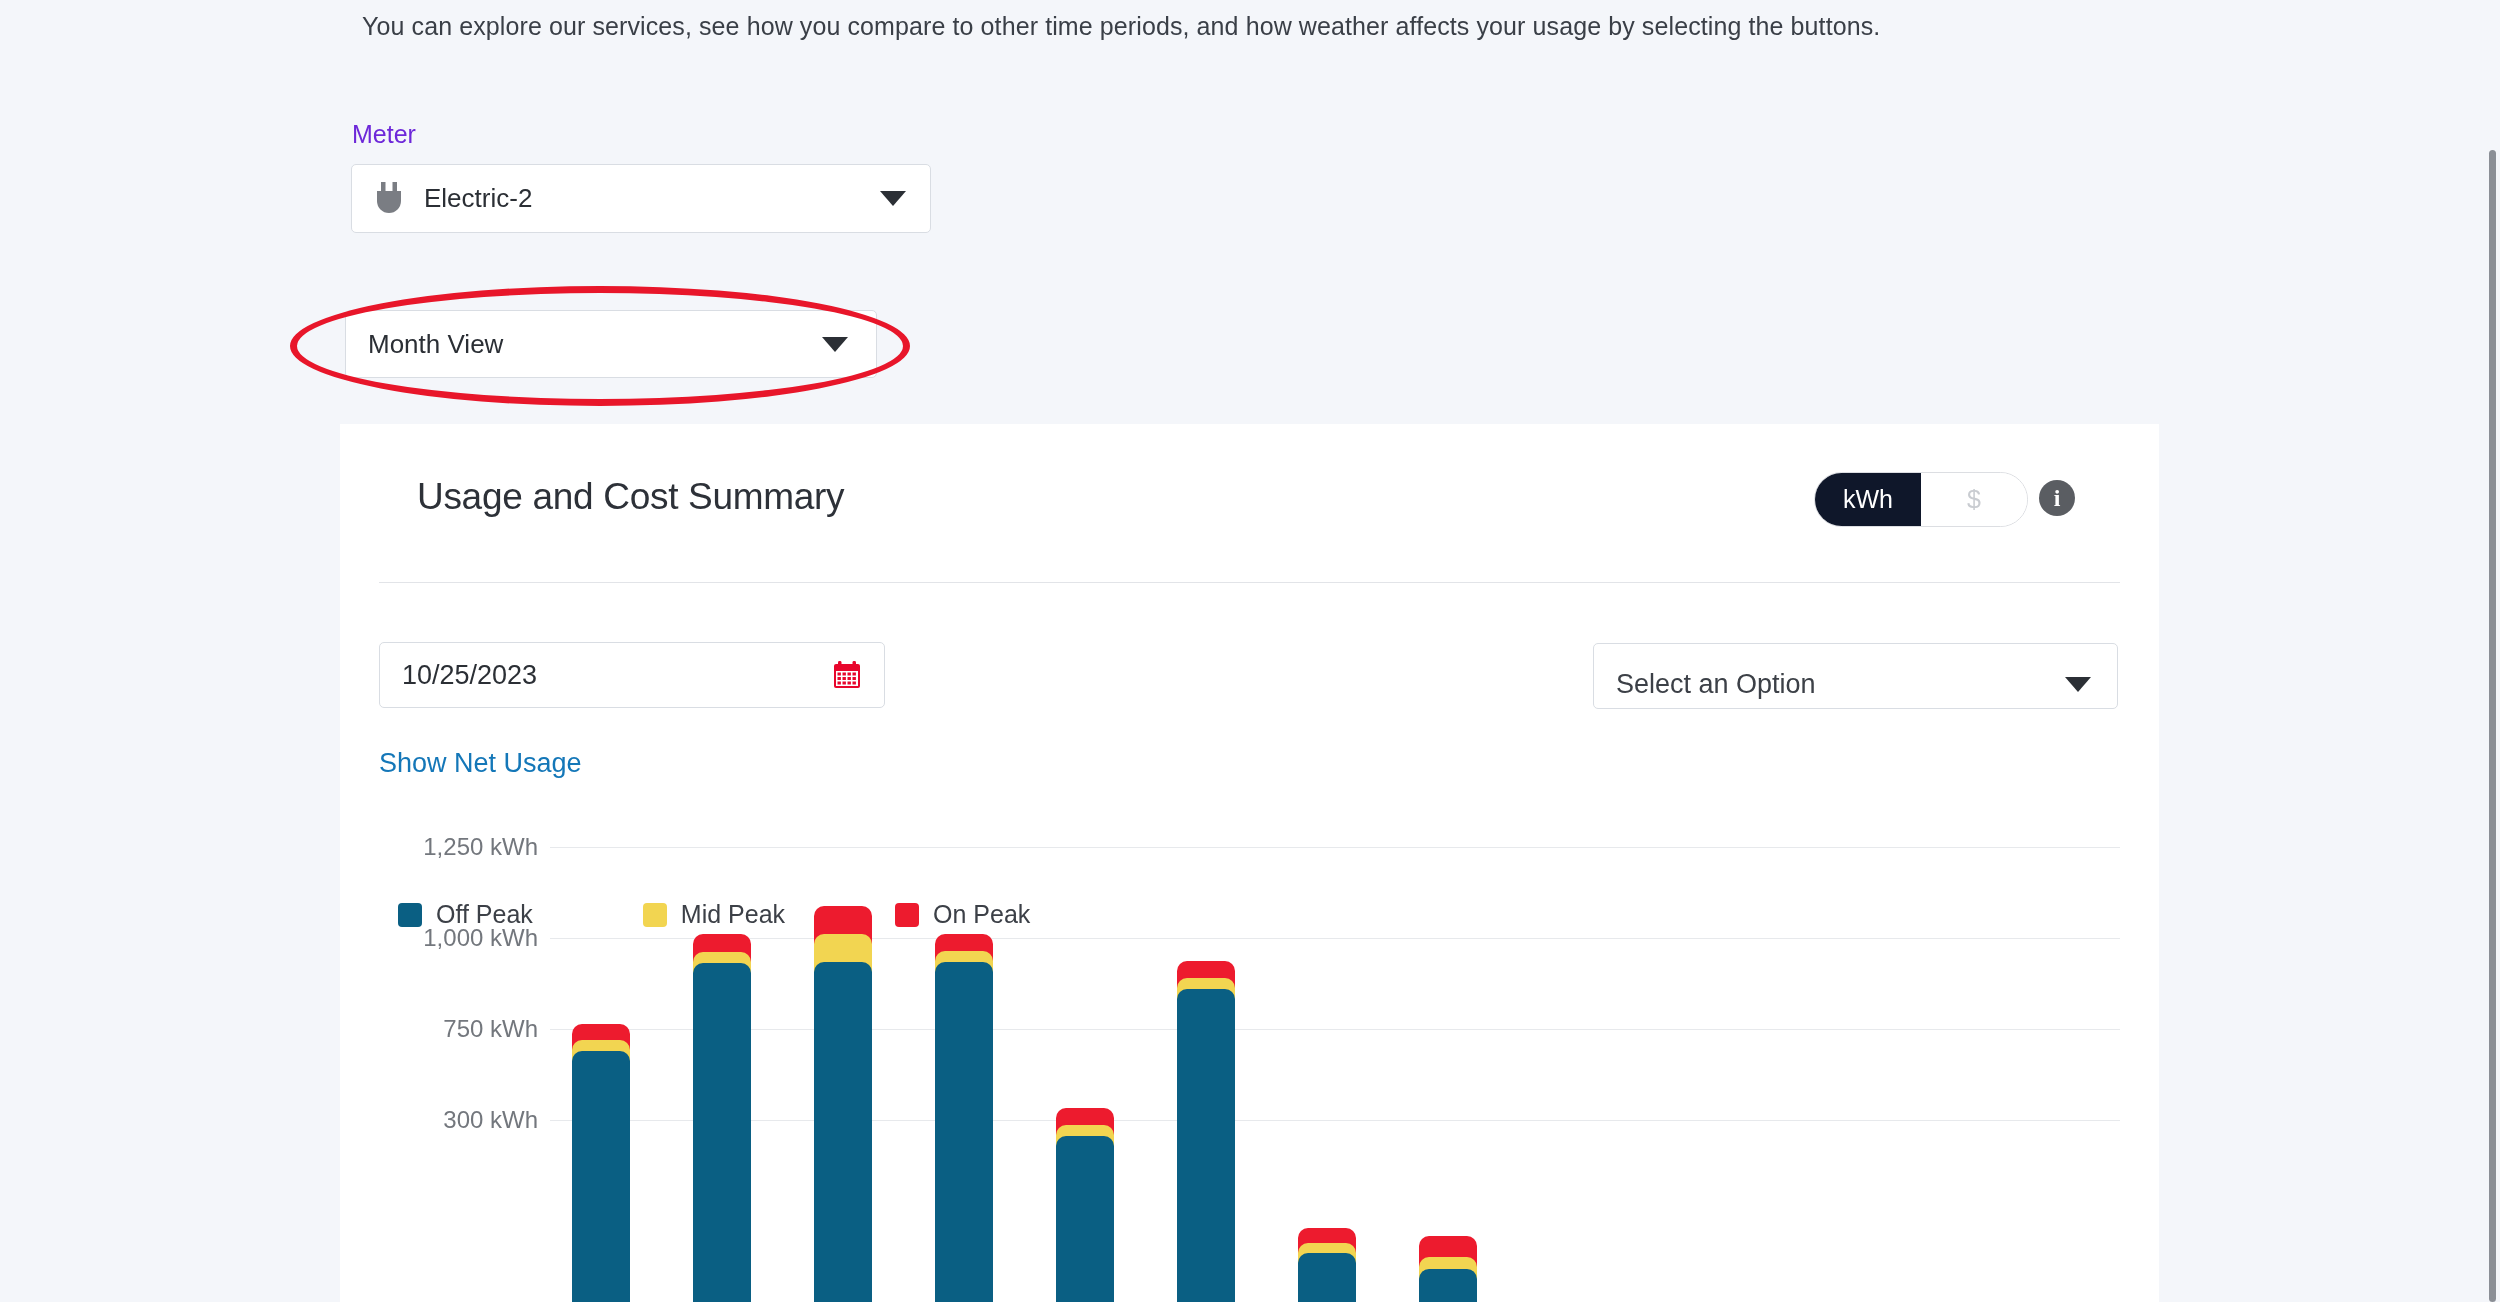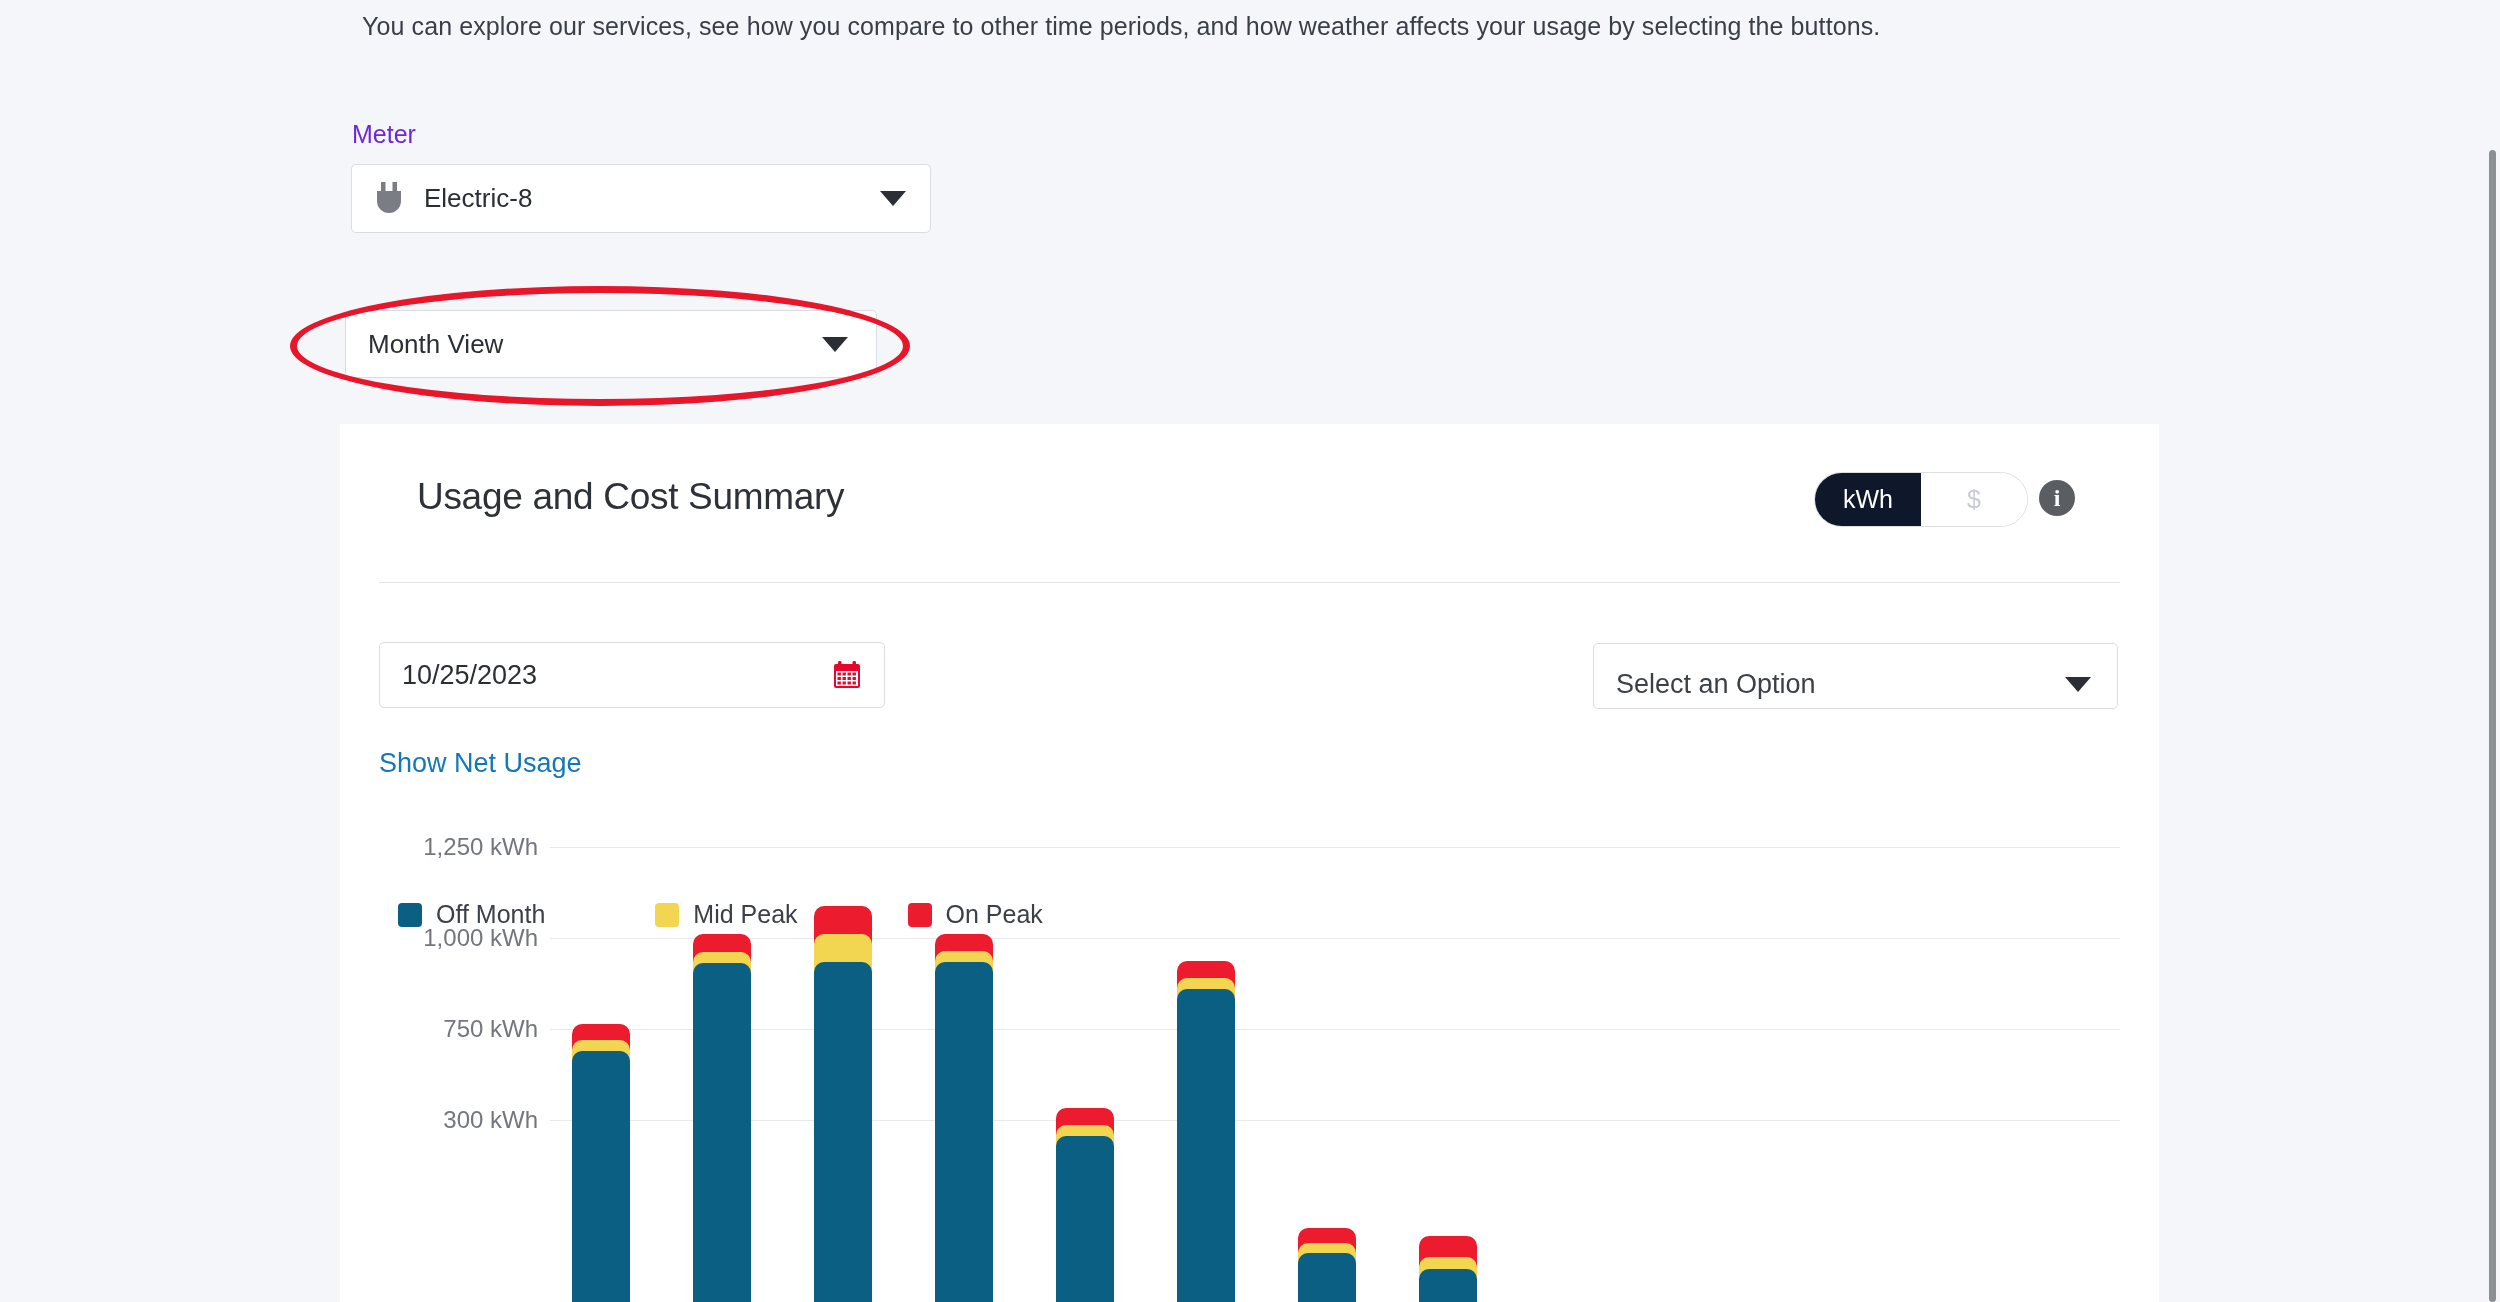--- a/index.html
+++ b/index.html
@@ -226,21 +226,21 @@
   <div class="meter-label">Meter</div>
 
   <div class="select-box" id="meter-select">
     <span class="plug-ico">
       <svg width="30" height="34" viewBox="0 0 30 34">
         <rect x="7" y="0" width="4.5" height="9" fill="#7a7d83"></rect>
         <rect x="18.5" y="0" width="4.5" height="9" fill="#7a7d83"></rect>
         <path d="M3 9 h24 v10 a12 12 0 0 1 -24 0 Z" fill="#7a7d83"></path>
       </svg>
     </span>
-    <span class="select-text">Electric-8</span>
+    <span class="select-text">Electric-2</span>
     <span class="caret"></span>
   </div>
 
   <div class="select-box" id="view-select">
     <span class="select-text">Month View</span>
     <span class="caret"></span>
   </div>
 
   <div class="annotation-ellipse"></div>
 
@@ -286,21 +286,21 @@
   <div class="net-usage-link">Show Net Usage</div>
 
   <div class="select-box" id="option-select">
     <span class="select-text">Select an Option</span>
     <span class="caret"></span>
   </div>
 
   <div class="legend" id="legend">
       <div class="item">
         <span class="swatch" style="background: rgb(10, 95, 131);"></span>
-        <span class="lbl">Off Month</span>
+        <span class="lbl">Off Peak</span>
       </div>
       <div class="item">
         <span class="swatch" style="background: rgb(242, 213, 81);"></span>
         <span class="lbl">Mid Peak</span>
       </div>
       <div class="item">
         <span class="swatch" style="background: rgb(237, 27, 46);"></span>
         <span class="lbl">On Peak</span>
       </div>
     </div>

